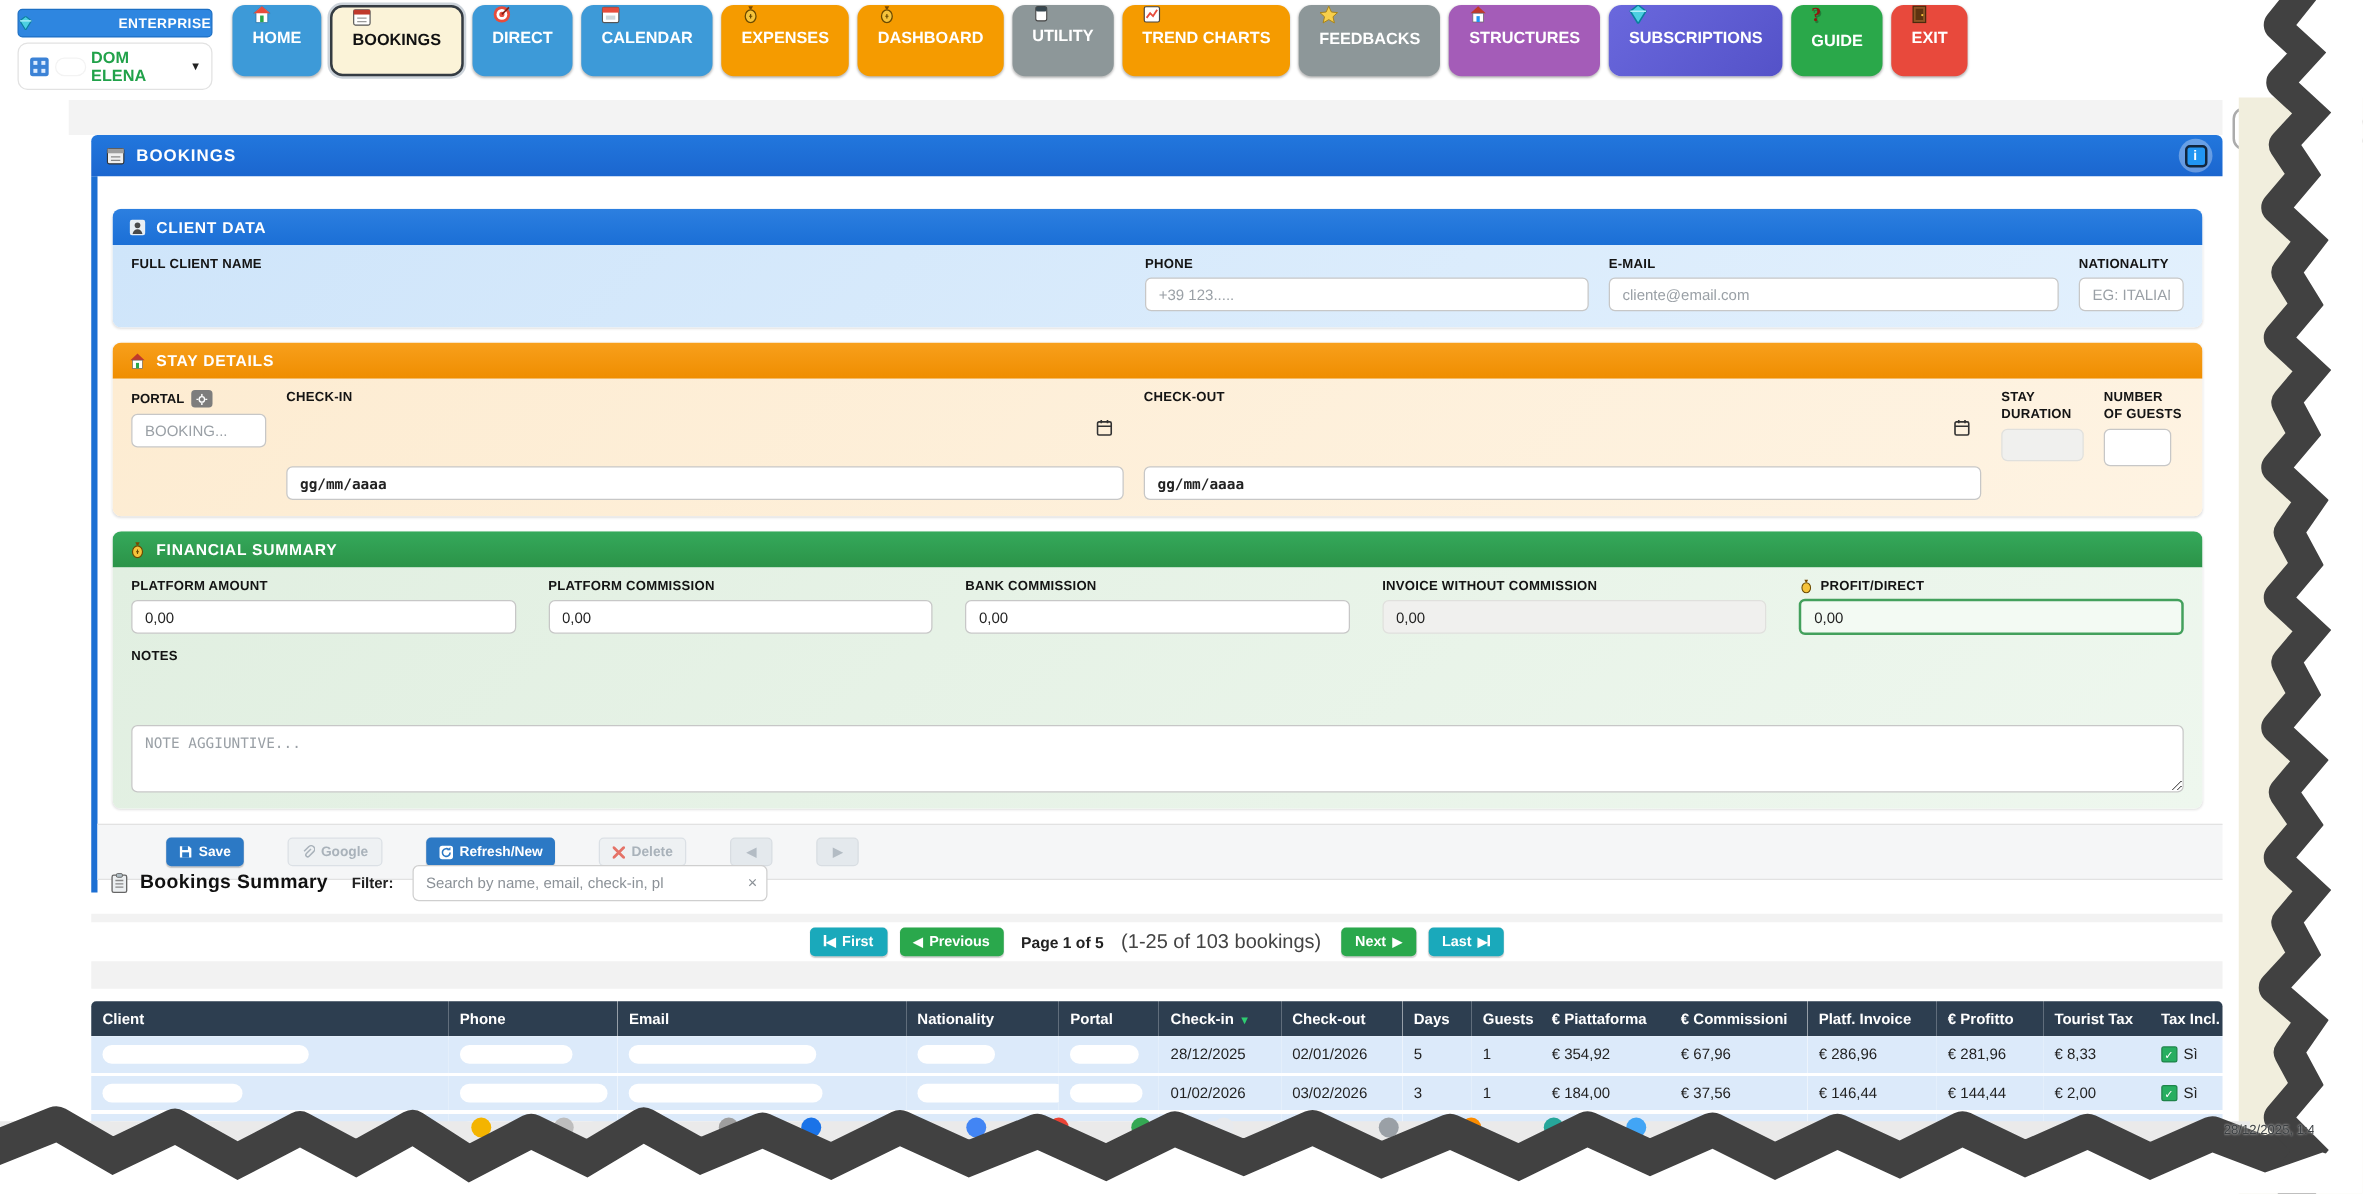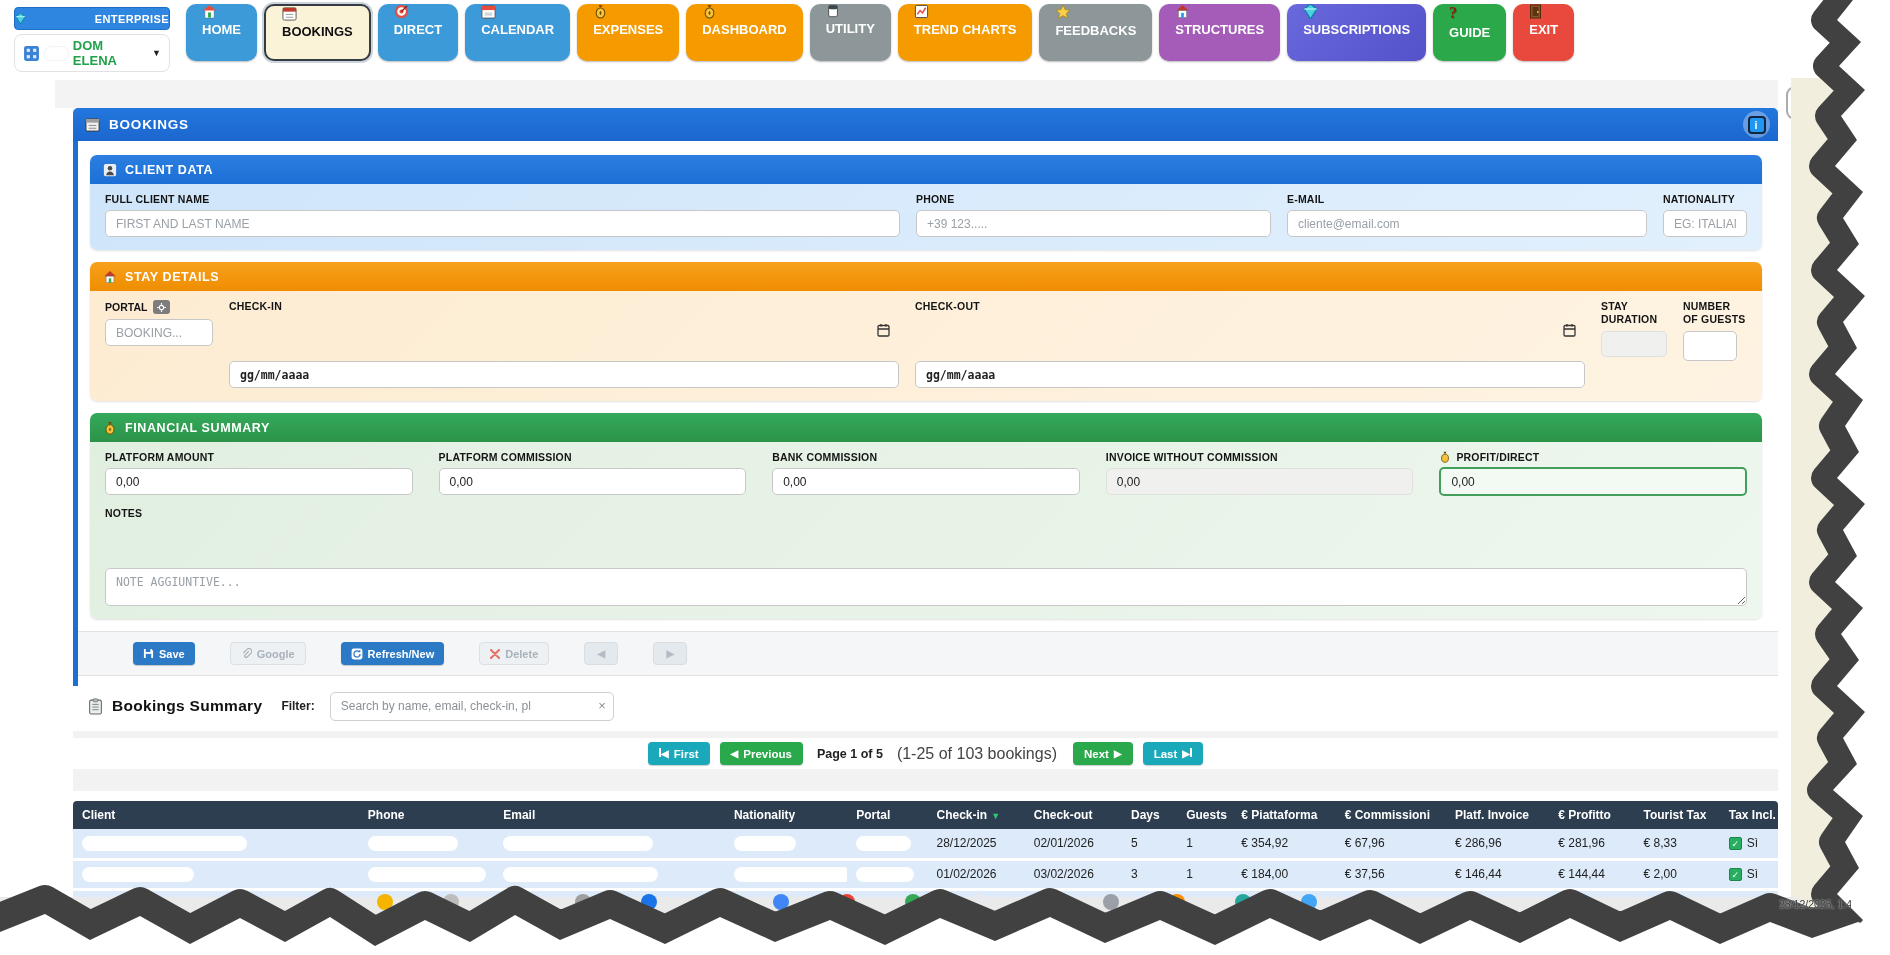--- a/index.html
+++ b/index.html
@@ -47,21 +47,21 @@
   
   .panel { position:absolute; left:73px; top:108px; width:1705px; }
   .page-header { height:33px; background:linear-gradient(#2277dd,#1b66cf); border-radius:5px 5px 0 0;
     display:flex; align-items:center; gap:9px; padding:0 12px; color:#fff;
     font-weight:bold; font-size:13.5px; letter-spacing:.8px; position:relative; }
   .info-wrap { position:absolute; right:8px; top:3px; width:27px; height:27px; border-radius:50%;
     background:rgba(255,255,255,.32); display:flex; align-items:center; justify-content:center; cursor:pointer;}
   .info-sq { width:18px; height:18px; background:#2196f3; border:2px solid #12263d; border-radius:4px;
     color:#fff; font-size:11px; font-weight:bold; display:flex; align-items:center; justify-content:center; }
 
-  .form-wrap { background:#fff; border-left:5px solid #1c6fd3; padding:0 0 10px 0; }
+  .form-wrap { background:#fff; border-left:5px solid #1c6fd3; padding:12px 0 10px 0; }
   .form-inner { padding:14px 16px 0 12px; }
 
   .card { border-radius:7px; overflow:hidden; margin-bottom:12px; box-shadow:0 1px 2px rgba(0,0,0,.12); }
   .card-head { height:29px; display:flex; align-items:center; gap:8px; padding:0 13px;
     color:#fff; font-weight:bold; font-size:12.5px; letter-spacing:.6px; }
   .head-blue { background:linear-gradient(#2c7fe0,#1b6fd6); }
   .head-orange { background:linear-gradient(#f8a01c,#ef8d00); }
   .head-green { background:linear-gradient(#35a95b,#2b9348); }
   .card-body { padding:9px 15px 13px 15px; }
   .body-blue { background:linear-gradient(135deg,#cfe5fa,#e2f0fd); }
@@ -82,21 +82,21 @@
   .date-wrap input { padding-right:30px; font-weight:bold; }
   .date-ico { position:absolute; right:9px; top:6px; }
   .dis input, input.dis { background:#f0f0ee; border-color:#e0e0dd; }
   .badge-gear { display:inline-flex; width:17px; height:14px; background:#7d7d7d; border-radius:3px;
     margin-left:6px; align-items:center; justify-content:center; vertical-align:middle; }
   .lbl-inline { display:flex; align-items:center; margin-bottom:5px; }
   .lbl-inline span { font-size:10.5px; font-weight:bold; color:#141414; }
   .sm-label { font-size:10px; line-height:1.25; }
   input.profit { border:2px solid #43a05c; background:#f3faf3; height:29px; }
   .profit-lbl { display:flex; align-items:center; gap:5px; }
-  textarea.notes { height:38px; padding:6px 10px; resize:vertical; color:#555; }
+  textarea.notes { height:54px; padding:6px 10px; resize:vertical; color:#555; }
 
   .actions-bar { margin-top:12px; height:45px; background:#f5f6f7; border-top:1px solid #e2e2e2;
     border-bottom:1px solid #e2e2e2; display:flex; align-items:center; gap:13px; padding-left:33px; }
   .btn { height:23px; border:none; border-radius:4px; font-size:11px; font-weight:bold;
     display:inline-flex; align-items:center; gap:5px; padding:0 10px; cursor:pointer;
     font-family:"Liberation Sans",sans-serif;margin-left:22px; }
   .btn-primary { background:#2c79c5; color:#fff; box-shadow:0 1px 1px rgba(0,0,0,.2); }
   .btn-disabled { background:#eef1f3; color:#a9b2ba; border:1px solid #dbe0e5; cursor:default; }
   .btn-arrow { width:34px; justify-content:center; background:#e4e9ed; color:#b3bcc4; border:1px solid #d8dde2; }
 
@@ -334,21 +334,20 @@
                   <circle cx="8" cy="6" r="2.6" fill="#4a4a4a"></circle>
                   <path d="M3.5 14c.4-3 2.3-4.4 4.5-4.4s4.1 1.4 4.5 4.4z" fill="#4a4a4a"></path>
                 </svg>
               </span>
             <span>CLIENT DATA</span>
           </div>
           <div class="card-body body-blue">
             <div class="frow">
               <div class="fld grow">
                 <label>FULL CLIENT NAME</label>
-                <input type="text" placeholder="FIRST AND LAST NAME" style="">
               </div>
               <div class="fld w-phone">
                 <label>PHONE</label>
                 <input type="text" placeholder="+39 123....." style="">
               </div>
               <div class="fld w-email">
                 <label>E-MAIL</label>
                 <input type="text" placeholder="cliente@email.com" style="">
               </div>
               <div class="fld w-nat">

